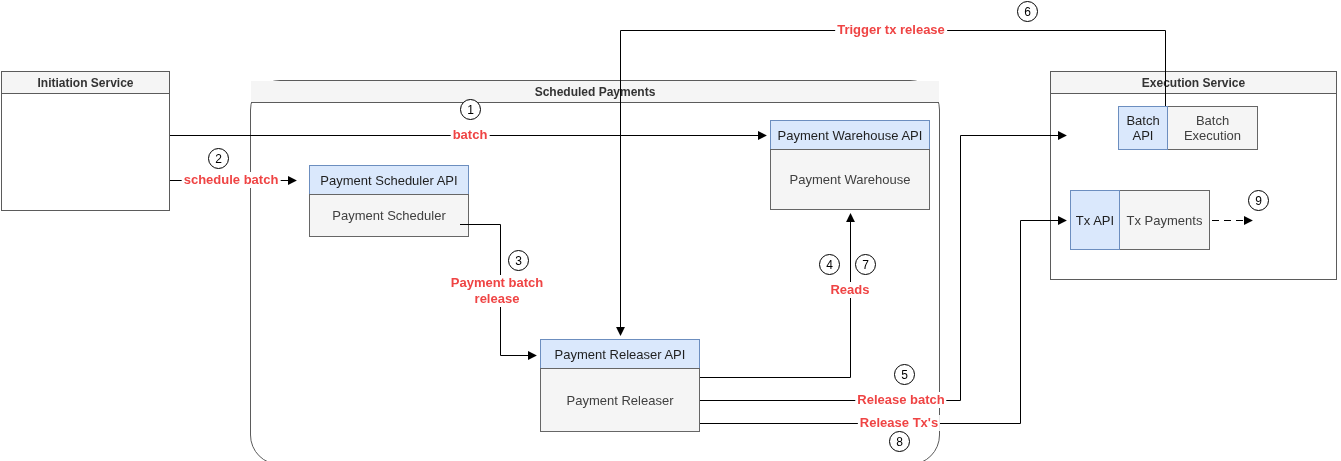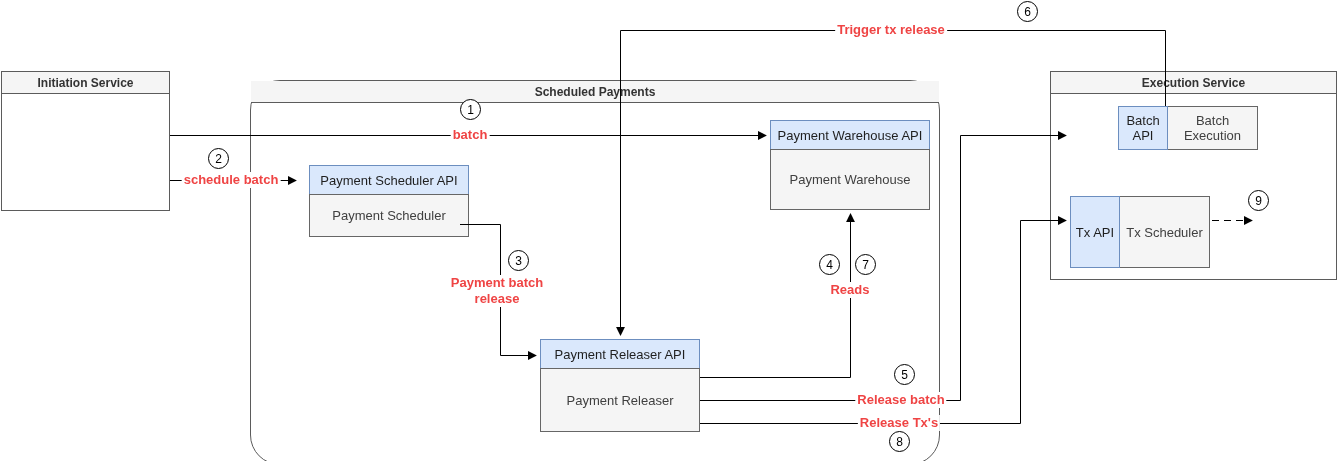--- a/index.html
+++ b/index.html
@@ -106,23 +106,23 @@
   <div class="node" style="left:540px;top:339px;width:160px;">
     <div class="nhead">Payment Releaser API</div>
     <div class="nbody" style="height:64px;">Payment Releaser</div>
   </div>
 
   <div class="hnode" style="left:1118px;top:106px;height:44px;">
     <div class="cell-api" style="width:50px;">Batch API</div>
     <div class="cell-exec" style="width:90px;">Batch Execution</div>
   </div>
 
-  <div class="hnode" style="left:1070px;top:196px;height:72px;justify-content:space-between;">
+  <div class="hnode" style="left:1070px;top:190px;height:60px;justify-content:space-between;">
     <div class="cell-api" style="width:50px;">Tx API</div>
-    <div class="cell-exec" style="width:90px;">Tx Scheduler</div>
+    <div class="cell-exec" style="width:90px;">Tx Payments</div>
   </div>
 
   <div class="elabel" style="left:470px;top:135px;">batch</div>
   <div class="elabel" style="left:231px;top:180px;">schedule batch</div>
   <div class="elabel wrap" style="left:497px;top:291px;">Payment batch release</div>
   <div class="elabel" style="left:850px;top:290px;">Reads</div>
   <div class="elabel" style="left:901px;top:400px;">Release batch</div>
   <div class="elabel" style="left:891px;top:30px;">Trigger tx release</div>
   <div class="elabel" style="left:899px;top:423px;">Release Tx's</div>
 

